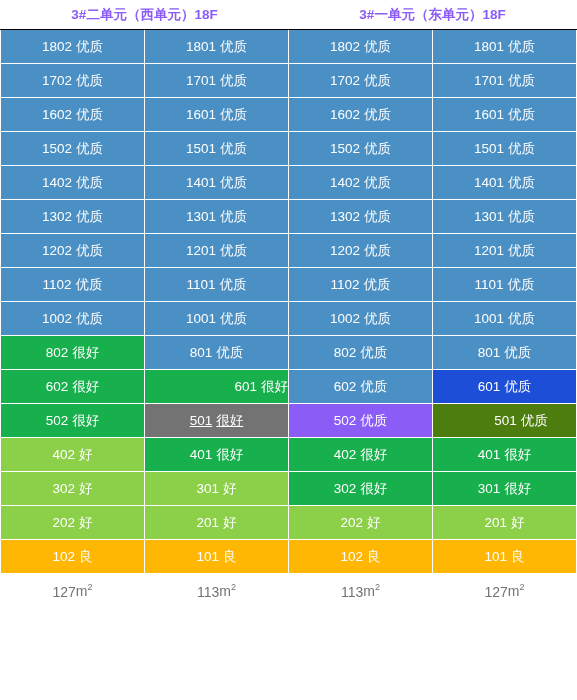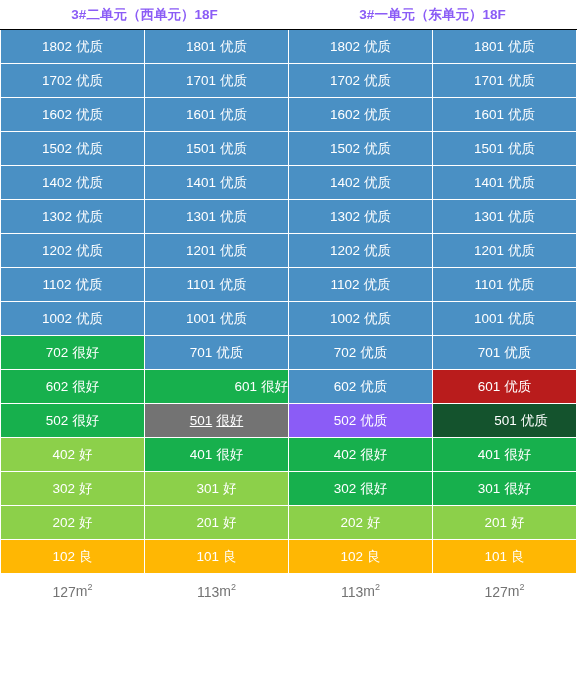--- a/index.html
+++ b/index.html
@@ -115,36 +115,36 @@
         <td class="cell" style="background: rgb(74, 144, 196);"><span class="num">1102</span><span class="lvl">优质</span></td>
         <td class="cell" style="background: rgb(74, 144, 196);"><span class="num">1101</span><span class="lvl">优质</span></td>
       </tr>
       <tr>
         <td class="cell" style="background: rgb(74, 144, 196);"><span class="num">1002</span><span class="lvl">优质</span></td>
         <td class="cell" style="background: rgb(74, 144, 196);"><span class="num">1001</span><span class="lvl">优质</span></td>
         <td class="cell" style="background: rgb(74, 144, 196);"><span class="num">1002</span><span class="lvl">优质</span></td>
         <td class="cell" style="background: rgb(74, 144, 196);"><span class="num">1001</span><span class="lvl">优质</span></td>
       </tr>
       <tr>
-        <td class="cell" style="background: rgb(23, 176, 77);"><span class="num">702</span><span class="lvl">很好</span></td>
-        <td class="cell" style="background: rgb(74, 144, 196);"><span class="num">701</span><span class="lvl">优质</span></td>
-        <td class="cell" style="background: rgb(74, 144, 196);"><span class="num">702</span><span class="lvl">优质</span></td>
-        <td class="cell" style="background: rgb(74, 144, 196);"><span class="num">701</span><span class="lvl">优质</span></td>
+        <td class="cell" style="background: rgb(23, 176, 77);"><span class="num">802</span><span class="lvl">很好</span></td>
+        <td class="cell" style="background: rgb(74, 144, 196);"><span class="num">801</span><span class="lvl">优质</span></td>
+        <td class="cell" style="background: rgb(74, 144, 196);"><span class="num">802</span><span class="lvl">优质</span></td>
+        <td class="cell" style="background: rgb(74, 144, 196);"><span class="num">801</span><span class="lvl">优质</span></td>
       </tr>
       <tr>
         <td class="cell" style="background: rgb(23, 176, 77);"><span class="num">602</span><span class="lvl">很好</span></td>
         <td class="cell" style="background: rgb(23, 176, 77); text-align: right;"><span class="num">601</span><span class="lvl">很好</span></td>
         <td class="cell" style="background: rgb(74, 144, 196);"><span class="num">602</span><span class="lvl">优质</span></td>
-        <td class="cell" style="background: #b91c1c;"><span class="num">601</span><span class="lvl">优质</span></td>
+        <td class="cell" style="background: #1d4ed8;"><span class="num">601</span><span class="lvl">优质</span></td>
       </tr>
       <tr>
         <td class="cell" style="background: rgb(23, 176, 77);"><span class="num">502</span><span class="lvl">很好</span></td>
         <td class="cell" style="background: #737373; text-decoration: underline;"><span class="num">501</span><span class="lvl">很好</span></td>
         <td class="cell" style="background: #8b5cf6;"><span class="num">502</span><span class="lvl">优质</span></td>
-        <td class="cell" style="background: #14532d; padding-left: 33px;"><span class="num">501</span><span class="lvl">优质</span></td>
+        <td class="cell" style="background: #4d7c0f; padding-left: 33px;"><span class="num">501</span><span class="lvl">优质</span></td>
       </tr>
       <tr>
         <td class="cell" style="background: rgb(140, 208, 74); margin-left: 20px;"><span class="num">402</span><span class="lvl">好</span></td>
         <td class="cell" style="background: rgb(23, 176, 77);"><span class="num">401</span><span class="lvl">很好</span></td>
         <td class="cell" style="background: rgb(23, 176, 77);"><span class="num">402</span><span class="lvl">很好</span></td>
         <td class="cell" style="background: rgb(23, 176, 77);"><span class="num">401</span><span class="lvl">很好</span></td>
       </tr>
       <tr>
         <td class="cell" style="background: rgb(140, 208, 74);"><span class="num">302</span><span class="lvl">好</span></td>
         <td class="cell" style="background: rgb(140, 208, 74);"><span class="num">301</span><span class="lvl">好</span></td>

